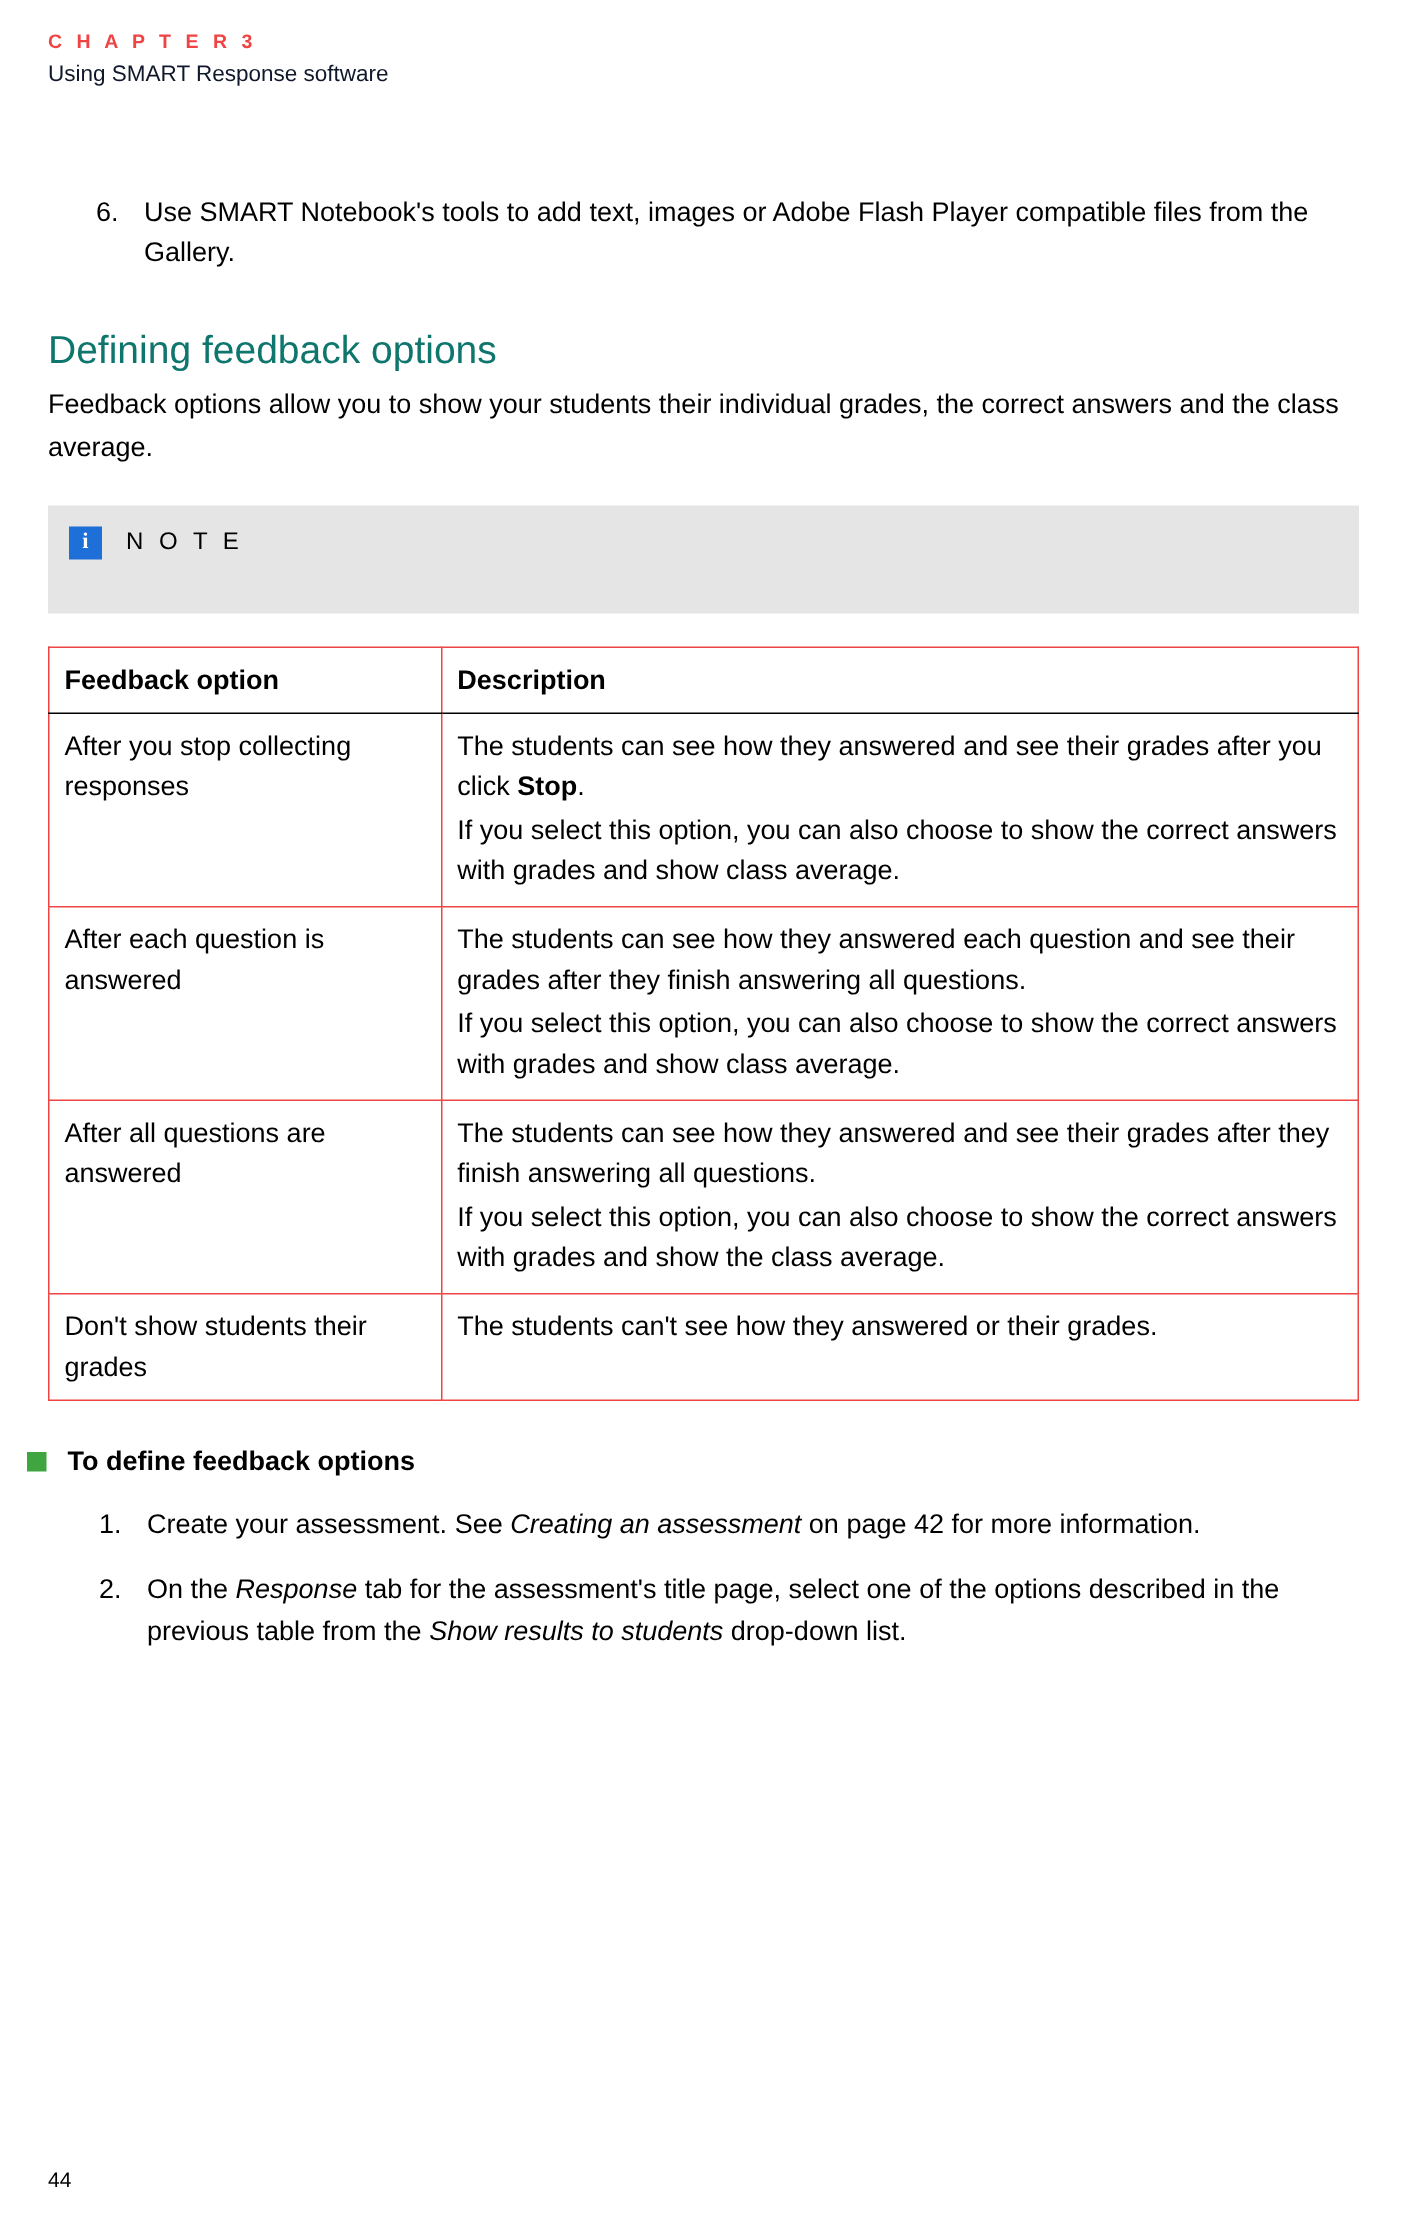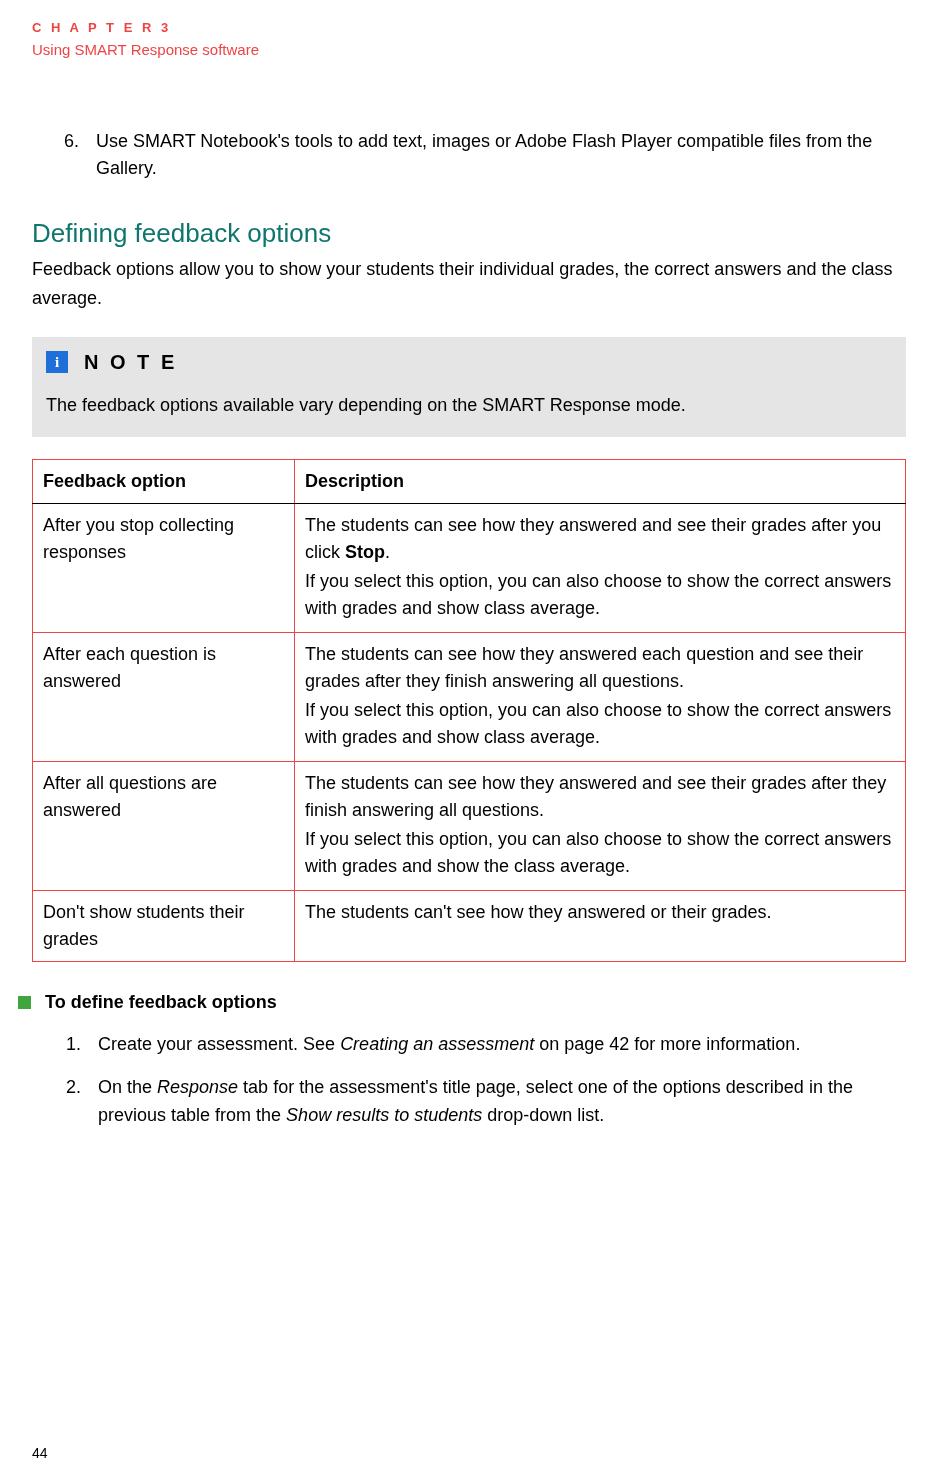--- a/index.html
+++ b/index.html
@@ -19,21 +19,21 @@
     }
     .chapter-header {
       font-size: 13px;
       letter-spacing: 3px;
       font-weight: bold;
       color: #ef4444;
       margin-bottom: 6px;
     }
     .chapter-subheader {
       font-size: 15px;
-      color: #ef4444;
+      color: #0f172a;
       margin-bottom: 70px;
     }
     .numbered-list {
       margin-left: 32px;
       margin-bottom: 36px;
     }
     .numbered-item {
       display: flex;
       margin-bottom: 12px;
       line-height: 1.5;
@@ -68,23 +68,23 @@
       color: #fff;
       font-family: Georgia, serif;
       font-weight: bold;
       font-size: 15px;
       display: flex;
       align-items: center;
       justify-content: center;
       margin-right: 16px;
     }
     .note-label {
-      font-weight: bold;
+      font-weight: normal;
       letter-spacing: 3px;
-      font-size: 20px;
+      font-size: 16px;
     }
     .note-body {
       line-height: 1.5;
     }
     table.feedback-table {
       width: 100%;
       border-collapse: collapse;
       border: 1.5px solid #000;
       margin-bottom: 30px;
     }
@@ -163,21 +163,20 @@
 </div>
 
 <h2 class="section-title">Defining feedback options</h2>
 <p class="section-intro">Feedback options allow you to show your students their individual grades, the correct answers and the class average.</p>
 
 <div class="note-box">
   <div class="note-header">
     <span class="info-icon">i</span>
     <span class="note-label">N O T E</span>
   </div>
-  <div class="note-body">The feedback options available vary depending on the SMART Response mode.</div>
 </div>
 
 <table class="feedback-table">
   <thead>
     <tr>
       <th class="col-option">Feedback option</th>
       <th>Description</th>
     </tr>
   </thead>
   <tbody>

